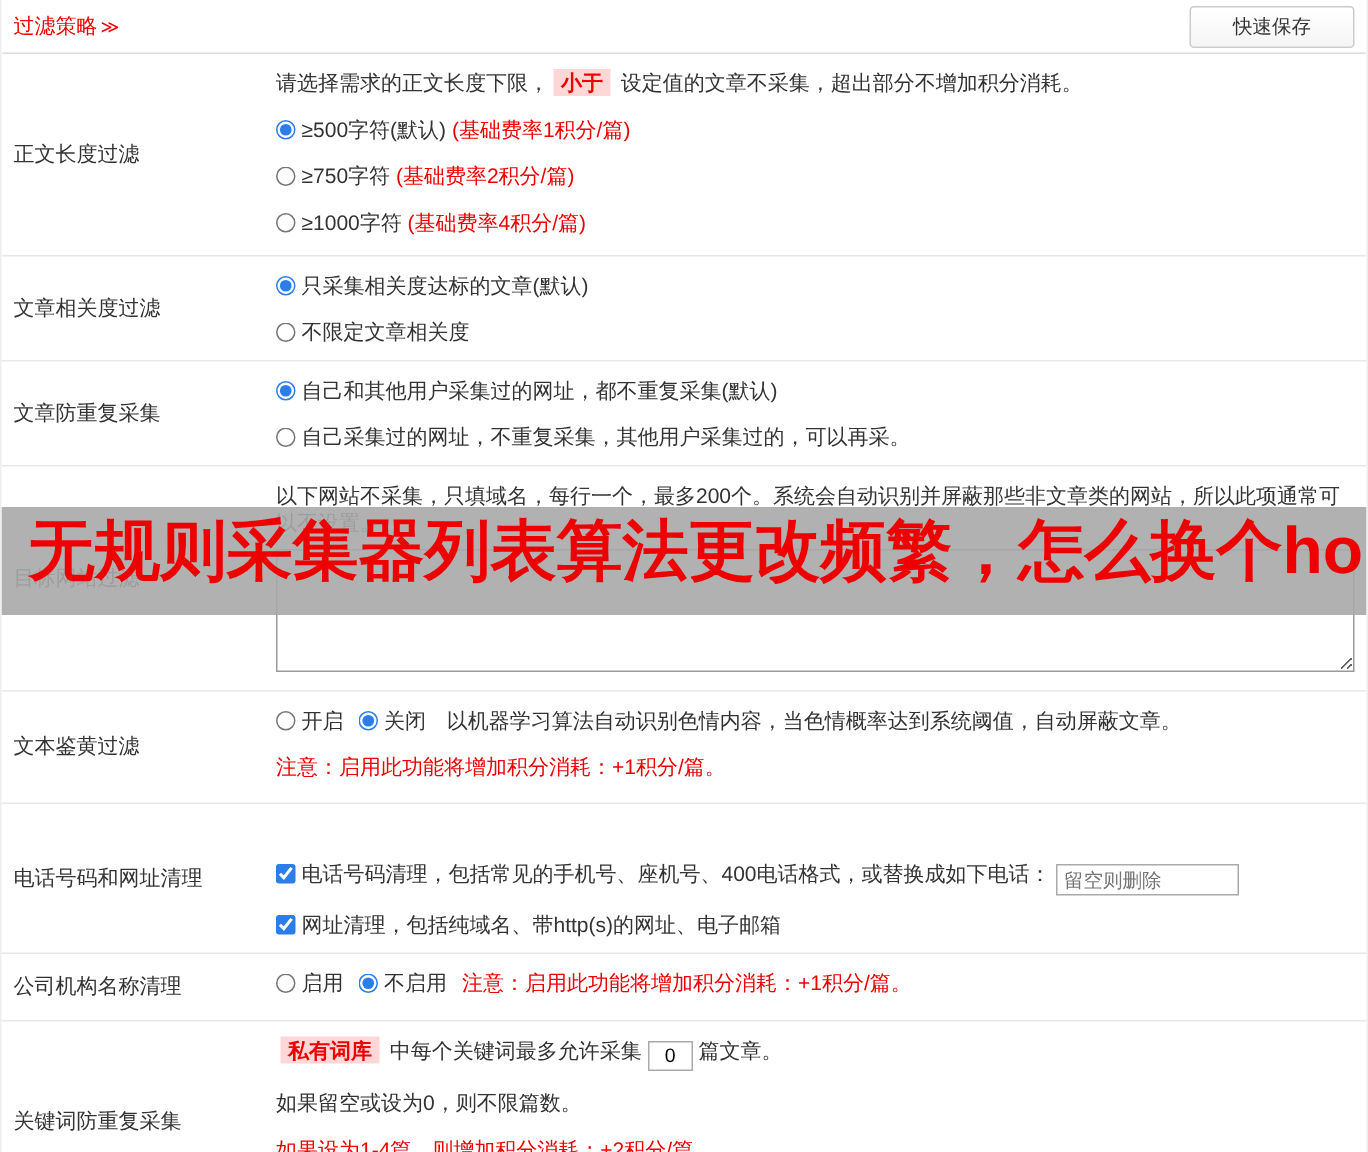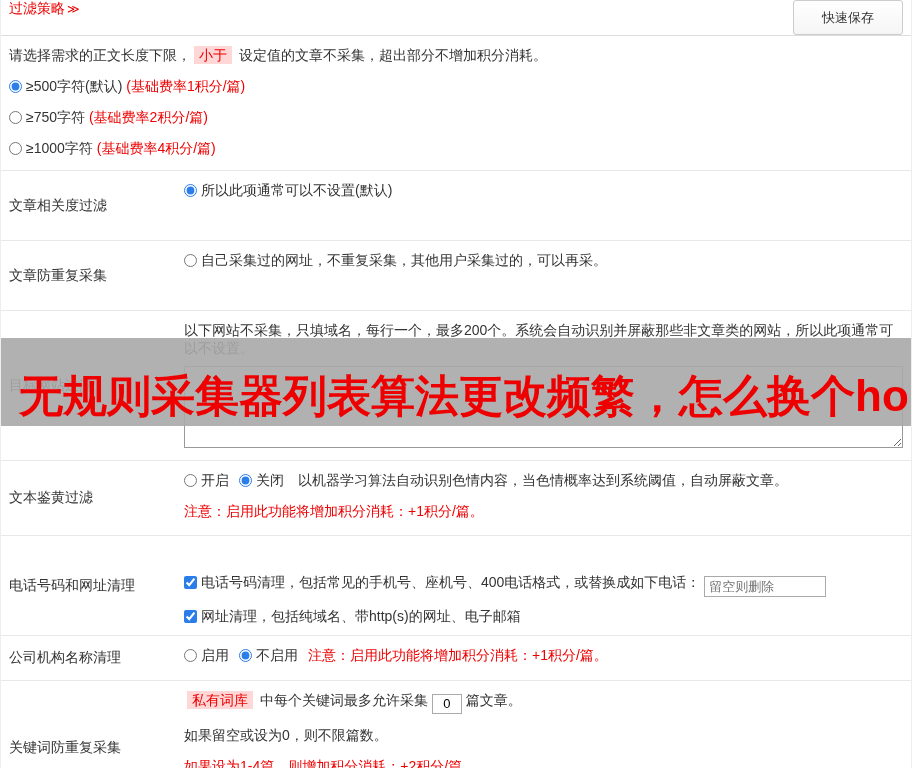--- a/index.html
+++ b/index.html
@@ -16,20 +16,21 @@
     margin: 0 auto;
     background: #fff;
     overflow: hidden;
     border-left: 1px solid #eee;
     border-right: 1px solid #eee;
   }
   
   .topbar {
     height: 36px;
     display: flex;
+    align-items: center;
     justify-content: space-between;
     padding: 0 8px;
     border-bottom: 1px solid #ddd;
     background: #fff;
   }
   .topbar .title { color: #ee0000; font-size: 14px; }
   .topbar .title .chev { font-size: 12px; margin-left: 2px; }
   .save-btn {
     font-family: inherit;
     font-size: 13px;
@@ -67,20 +68,21 @@
     margin-right: 4px;
     accent-color: #2b7de9;
   }
   .red { color: #ee0000; }
   .u { }
   .hl {
     color: #ee0000;
     background: #ffd7d7;
     padding: 1px 5px;
     margin: 0 3px;
+    font-weight: bold;
   }
   .blue-link { color: #3366cc; text-decoration: none; cursor: pointer; }
   textarea.site-box {
     width: 100%;
     height: 82px;
     margin-top: 8px;
     border: 1px solid #999;
     resize: both;
     font-family: inherit;
     font-size: 14px;
@@ -114,24 +116,24 @@
   .r6 { min-height: 65px; }
   .r7 { min-height: 45px; }
   .r8 { min-height: 127px; }
   .r5 .note, .r8 .note { margin-top: 13px; }
   
   .overlay {
     position: absolute;
     left: 0;
     right: 0;
     top: 338px;
-    height: 88px;
+    height: 72px;
     background: rgba(168,168,168,0.9);
     display: flex;
-    align-items: flex-end;
+    align-items: flex-start;
     overflow: hidden;
     z-index: 10;
   }
   .overlay .overlay-text {
     white-space: nowrap;
     font-size: 44px;
     font-weight: bold;
     color: #ee0000;
     padding-left: 18px;
   }
@@ -142,48 +144,55 @@
 <div class="page">
 
   <div class="topbar">
     <span class="title">
       <span>过滤策略</span><span class="chev">≫</span>
     </span>
     <button class="save-btn">快速保存</button>
   </div>
 
   <div class="row r1">
+    <div class="row-label">正文长度过滤</div>
     <div class="row-content">
       <span class="line">
         <span>请选择需求的正文长度下限，</span><span class="hl">小于</span><span> 设定值的文章不采集，超出部分不增加积分消耗。</span>
       </span>
       <label class="opt">
         <input type="radio" name="len" checked="" style=""><span>≥500字符(默认) </span><span class="red u">(基础费率1积分/篇)</span>
       </label>
       <label class="opt">
         <input type="radio" name="len" style=""><span>≥750字符 </span><span class="red u">(基础费率2积分/篇)</span>
       </label>
       <label class="opt">
         <input type="radio" name="len" style=""><span>≥1000字符 </span><span class="red u">(基础费率4积分/篇)</span>
       </label>
     </div>
   </div>
 
   <div class="row r2">
     <div class="row-label">文章相关度过滤</div>
     <div class="row-content">
       <label class="opt">
-        <input type="radio" name="rel" checked="" style=""><span>所以此项通常可以不设置(默认)</span>
+        <input type="radio" name="rel" checked="" style=""><span>只采集相关度达标的文章(默认)</span>
+      </label>
+      <label class="opt">
+        <input type="radio" name="rel" style=""><span>不限定文章相关度</span>
       </label>
     </div>
   </div>
 
   <div class="row r3">
     <div class="row-label">文章防重复采集</div>
     <div class="row-content">
+      <label class="opt">
+        <input type="radio" name="dup" checked="" style=""><span>自己和其他用户采集过的网址，都不重复采集(默认)</span>
+      </label>
       <label class="opt">
         <input type="radio" name="dup" style=""><span>自己采集过的网址，不重复采集，其他用户采集过的，可以再采。</span>
       </label>
     </div>
   </div>
 
   <div class="row r4">
     <div class="row-label">目标网站过滤</div>
     <div class="row-content">
       <span class="line">以下网站不采集，只填域名，每行一个，最多200个。系统会自动识别并屏蔽那些非文章类的网站，所以此项通常可以不设置。</span>

